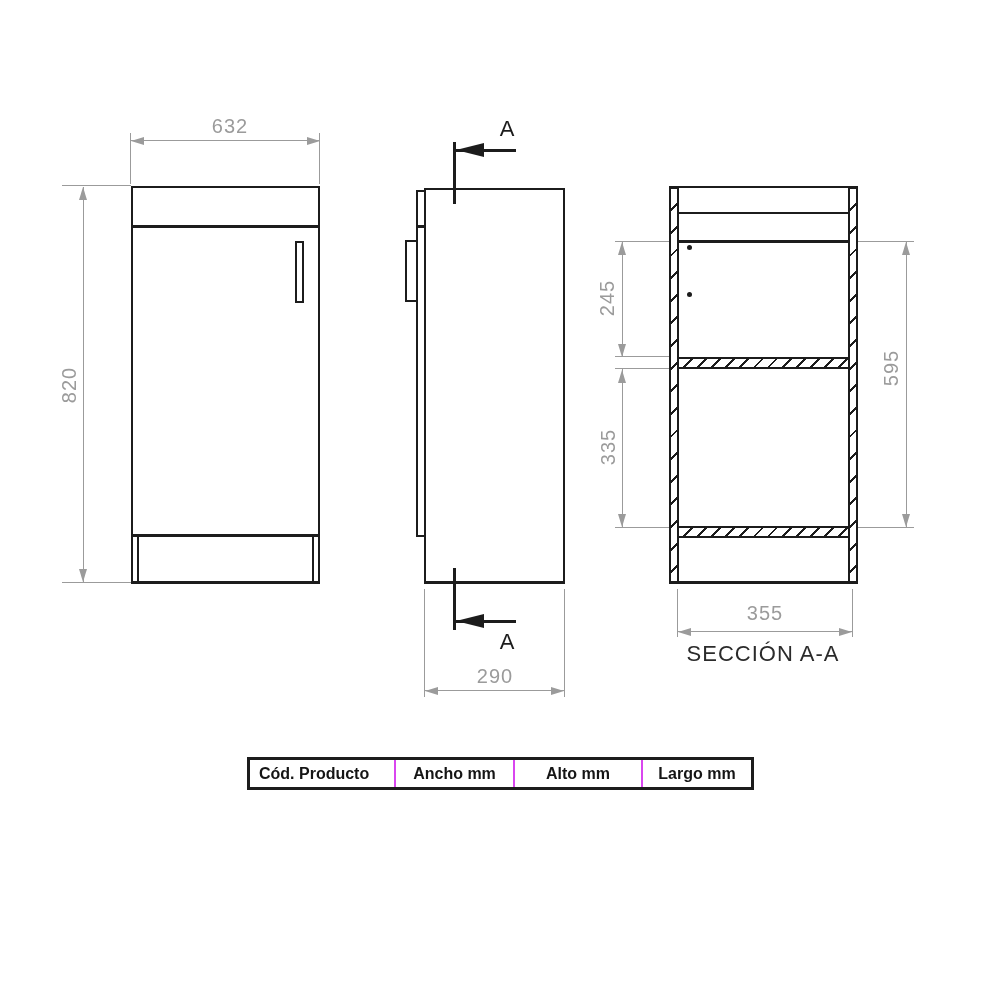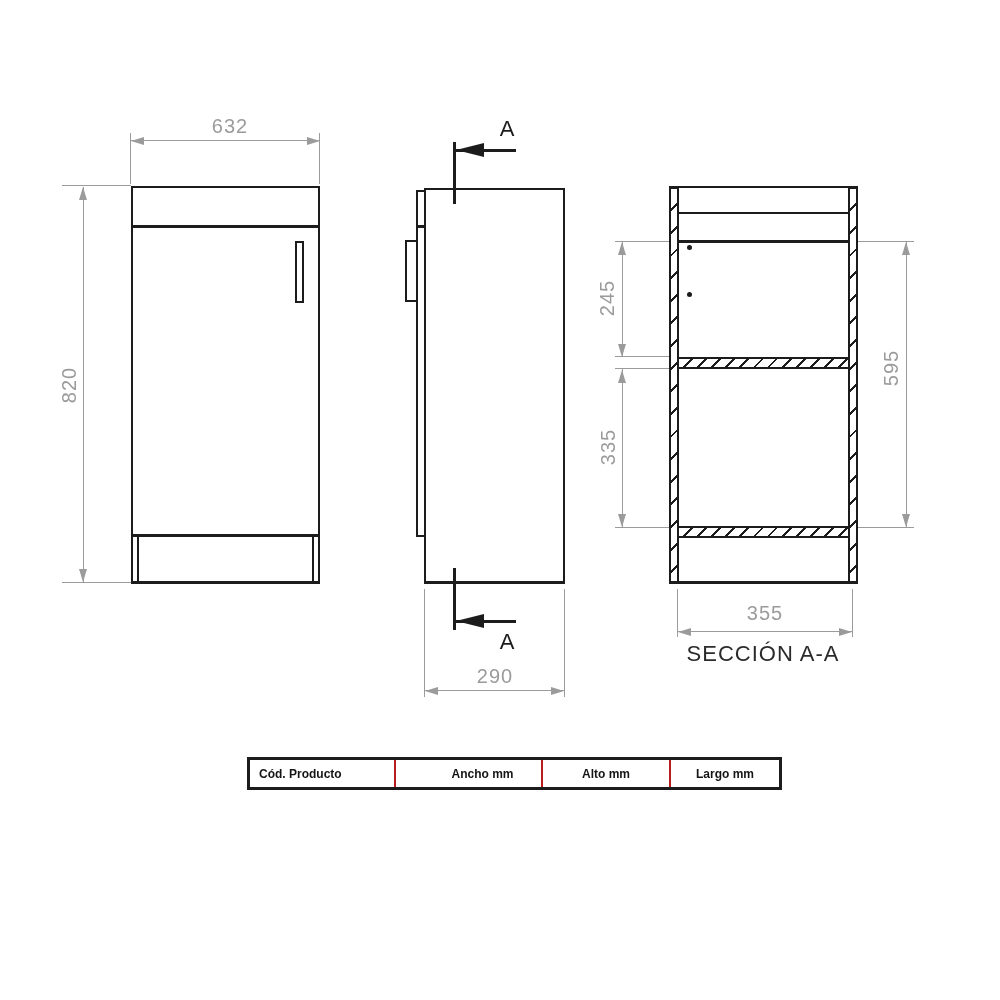--- a/index.html
+++ b/index.html
@@ -24,26 +24,26 @@
   
   .sec-ar{position:absolute;width:0;height:0;border-top:7px solid transparent;border-bottom:7px solid transparent;border-right:28px solid #1c1c1c;}
   
   .dim-label{position:absolute;color:#9b9b9b;font-size:20px;letter-spacing:1px;text-align:center;line-height:22px;}
   .vert{transform:rotate(-90deg);}
   .cut-label{position:absolute;color:#1c1c1c;font-size:22px;text-align:center;line-height:24px;}
   .sec-title{position:absolute;color:#2b2b2b;font-size:22px;letter-spacing:1px;text-align:center;line-height:24px;}
   
   table.spec{position:absolute;left:247px;top:757px;border-collapse:collapse;table-layout:fixed;
              background:#fff;border:3px solid #1c1c1c;}
-  table.spec td,table.spec th{border:2px solid #b91c1c;height:27px;padding:0;font-size:12px;
+  table.spec td,table.spec th{border:2px solid #d946ef;height:27px;padding:0;font-size:16px;
              white-space:nowrap;overflow:hidden;}
   table.spec th{color:#151515;font-weight:bold;text-align:center;}
   table.spec td{color:#8a8a8a;text-align:center;}
   table.spec .c0{width:135px;text-align:left;padding-left:9px;}
-  table.spec .c1{width:117px;padding-left:28px;}
+  table.spec .c1{width:117px;}
   table.spec .c2{width:126px;}
   table.spec .c3{width:108px;}
 </style>
 </head>
 <body>
 
 <div class="canvas">
 
   <div class="abs">
     <div class="box" style="left:131px;top:186px;width:189px;height:398px;border-bottom-width:3px;"></div>

